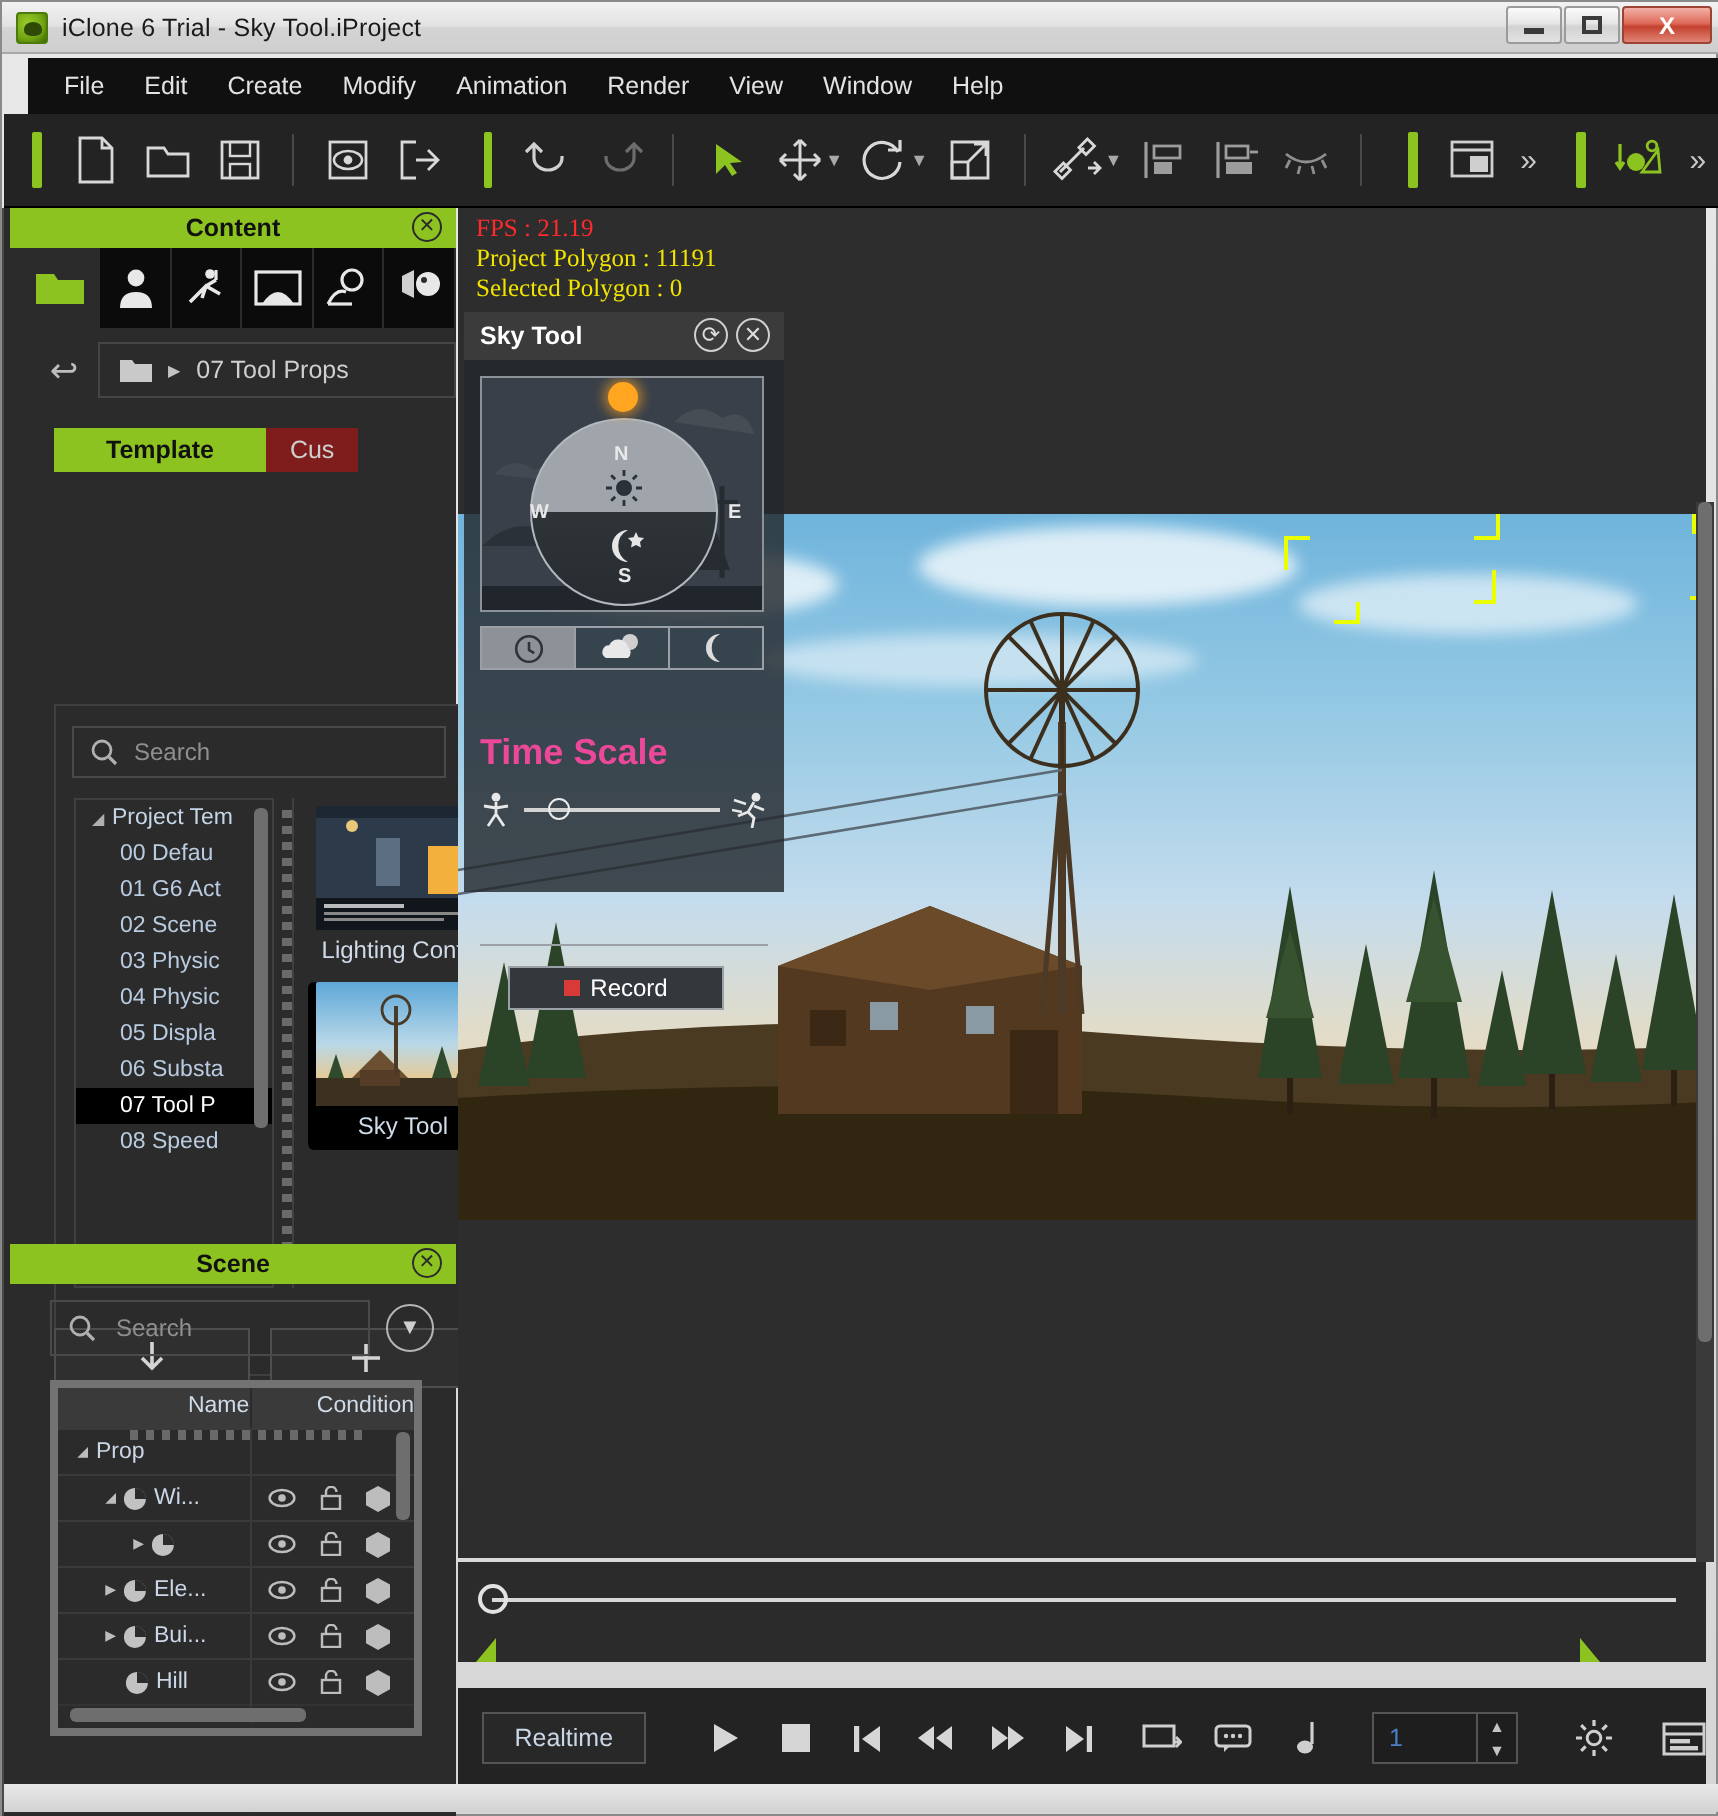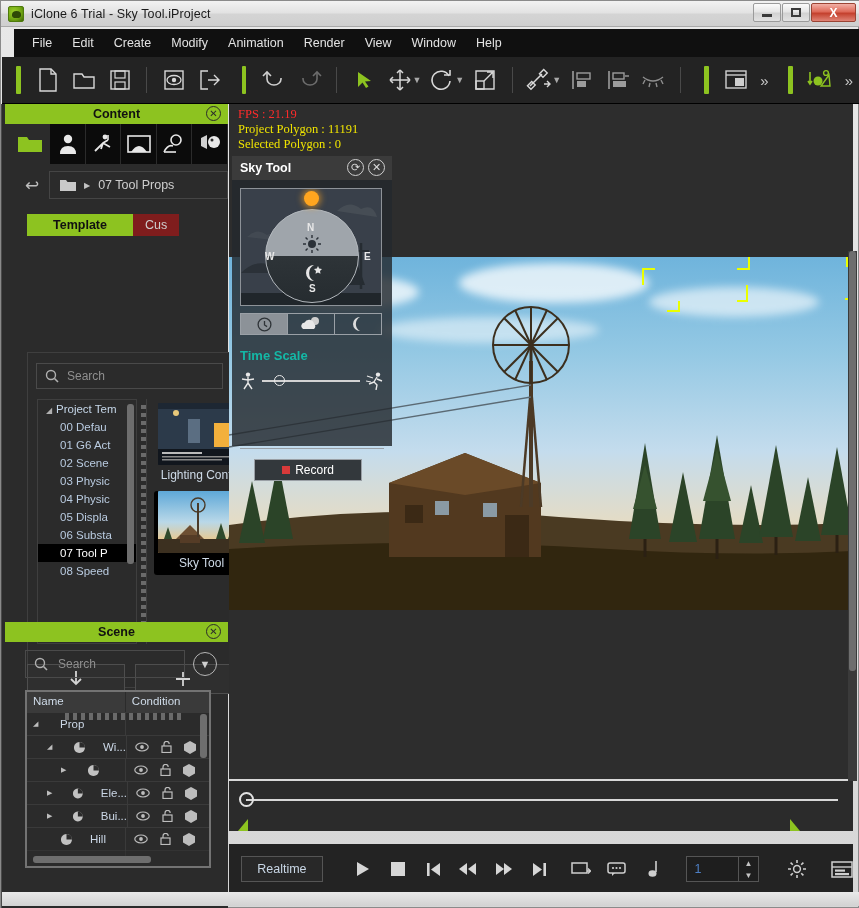--- a/index.html
+++ b/index.html
@@ -151,27 +151,27 @@
   .hgrip { position:absolute; left:60px; top:608px; width:120px; height:8px;
     background: repeating-linear-gradient(to right, #6a6a6a 0 4px, transparent 4px 8px); }
 
   
   .scene-panel { position:absolute; left:3px; top:518px; width:223px; height:286px; }
   .scene-body { position:absolute; left:20px; top:28px; width:200px; height:255px; }
   .scene-search { height:28px; border:1px solid #4a4a4a; display:flex; align-items:center; gap:10px; padding-left:8px; width:160px;}
   .scene-search .ph { font-size:12px; color:#8f8f8f; }
   .scene-dd { position:absolute; right:8px; top:2px; width:24px; height:24px; border:1.4px solid #b5b5b5; border-radius:50%;
      display:flex; align-items:center; justify-content:center; color:#cfcfcf; font-size:11px;}
-  .scene-table { position:absolute; left:0; top:40px; width:186px; height:178px; border:2px solid #737373; }
+  .scene-table { position:absolute; left:0; top:40px; width:186px; height:178px; border:4px solid #737373;text-align:right; }
   .sc-head { display:flex; height:20px; background:#3a3a3a; }
   .sc-head div { font-size:11.5px; color:#cfdbe8; padding:3px 0 0 6px; }
   .sc-head .c1 { width:101px; border-right:1px solid #2b2b2b; }
   .sc-head .c2 { width:85px; }
   .sc-row { display:flex; height:23px; border-top:1px solid #3a3a3a; align-items:center;}
-  .sc-name { width:101px; border-right:1px solid #3a3a3a; height:23px; display:flex; align-items:center; gap:18px; font-size:11.5px; color:#cbd7e6; }
+  .sc-name { width:101px; border-right:1px solid #3a3a3a; height:23px; display:flex; align-items:center; gap:4px; font-size:11.5px; color:#cbd7e6; }
   .sc-cond { width:85px; display:flex; align-items:center; gap:12px; padding-left:8px; color:#b9b9b9;}
   .sc-arrow { font-size:7px; color:#bdbdbd; width:9px; }
   .sc-vscroll { position:absolute; right:2px; top:22px; width:7px; height:44px; background:#6e6e6e; border-radius:3px;}
   .sc-hscroll { position:absolute; left:6px; bottom:3px; width:118px; height:7px; background:#6e6e6e; border-radius:3px;}
 
   
   .viewport { position:absolute; left:228px; top:103px; width:624px; height:675px; background:#2d2d2d; overflow:hidden;}
   .scene3d { position:absolute; left:0; top:153px; width:624px; height:353px; overflow:hidden; }
   .sky { position:absolute; inset:0; background: linear-gradient(to bottom, #6fb4dc 0%, #95c9e4 28%, #c4dced 55%, #e9dcc0 78%, #d9b98a 100%); }
   .cloud { position:absolute; background:#ffffff; opacity:.75; border-radius:50%; filter: blur(4px); }
@@ -190,21 +190,21 @@
      background: linear-gradient(to bottom,#3b4247 0%, #2e353a 100%); }
   .compass-circle { position:absolute; left:24px; top:20px; width:94px; height:94px; border-radius:50%;
      border:1px solid #b3b8bd; background: linear-gradient(to bottom, #9fa5ab 0%, #9fa5ab 50%, #2e3438 50%, #262c30 100%); }
   .cdir { position:absolute; font-size:10px; font-weight:bold; color:#e8e8e8; }
   .sunmark { position:absolute; left:63px; top:2px; width:15px; height:15px; border-radius:50%; background:#ffa51f;
      box-shadow:0 0 6px 2px rgba(255,165,31,.6);}
   .modes-row { margin-top:7px; width:142px; height:22px; display:flex; border:1px solid #9aa0a6; }
   .mode { flex:1; display:flex; align-items:center; justify-content:center; border-right:1px solid #9aa0a6; color:#e0e0e0; font-size:12px;}
   .mode:last-child{border-right:none;}
   .mode.active { background:#8c9298; }
-  .tscale-lbl { margin-top:13px; font-size:13px; color:#14b8a6; font-weight:bold; }
+  .tscale-lbl { margin-top:31px; font-size:18px; color:#ec4899; font-weight:bold; }
   .tslider { margin-top:9px; display:flex; align-items:center; gap:6px; }
   .trail { flex:1; height:1.5px; background:#d3d3d3; position:relative; }
   .tknob { position:absolute; left:12px; top:-5px; width:11px; height:11px; border:1.6px solid #eaeaea; border-radius:50%; background:transparent;}
   .divline { margin-top:58px; height:1px; background:#9aa0a6; }
   .rec-btn { margin-top:10px; width:108px; height:22px; margin-left:14px; border:1px solid #9aa0a6; background:#33383c;
     display:flex; align-items:center; justify-content:center; gap:5px; }
   .rec-dot { width:8px; height:8px; background:#d83a3a; }
   .rec-txt { font-size:12px; color:#fff; }
 
   

